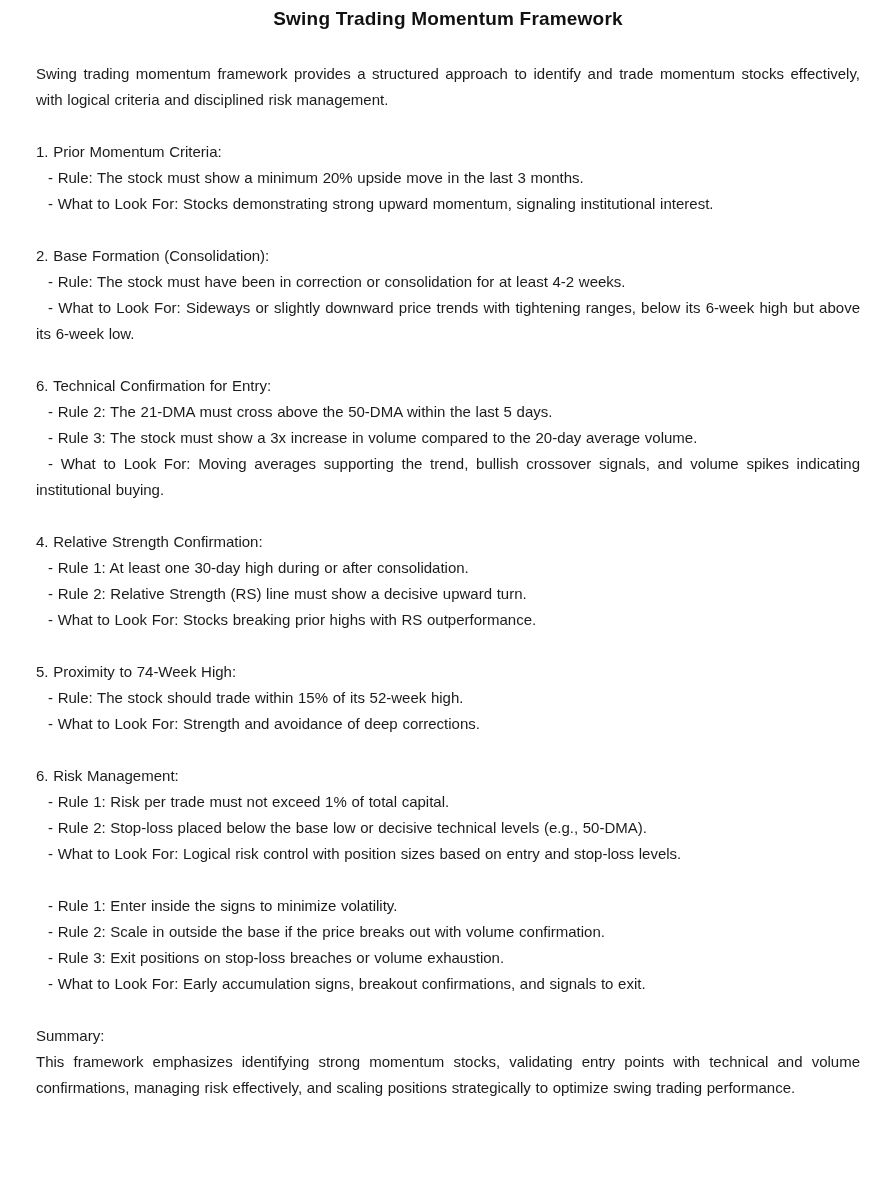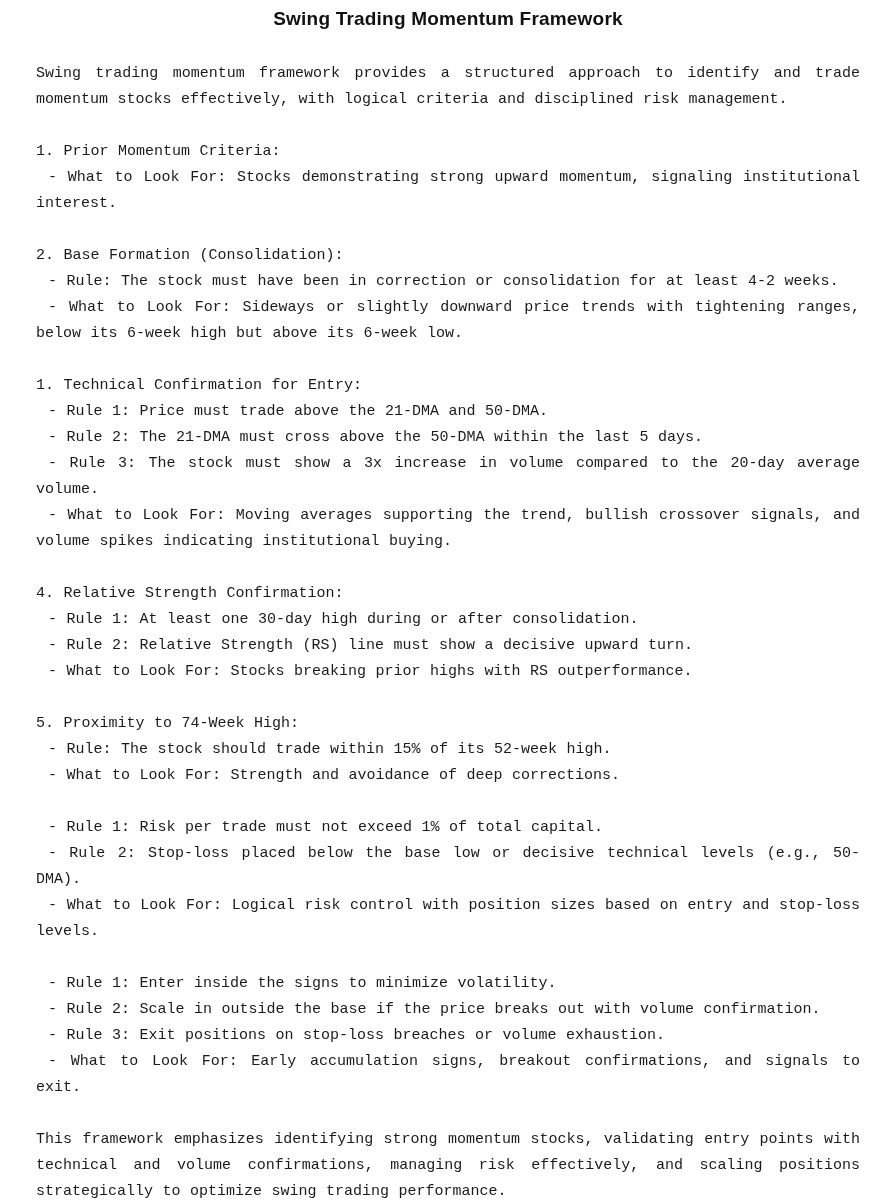--- a/index.html
+++ b/index.html
@@ -24,78 +24,78 @@
     color: #111;
   }
   .block { margin: 26px 0 0 0; }
   .intro-block { margin-top: 29px; }
   p.line {
     margin: 0;
     font-size: 15px;
     line-height: 26px;
     text-align: justify;
     word-spacing: 0.5px;
-    font-family: Liberation Mono, monospace;
   }
   p.item { text-indent: 12px; }
 </style>
 </head>
 <body>
 
 <div class="doc">
 
   <h1 class="title">Swing Trading Momentum Framework</h1>
 
   <div class="block intro-block">
     <p class="line">Swing trading momentum framework provides a structured approach to identify and trade momentum stocks effectively, with logical criteria and disciplined risk management.</p>
   </div>
 
   <div class="block">
     <p class="line">1. Prior Momentum Criteria:</p>
+    <p class="line item">- Rule: The stock must show a minimum 20% upside move in the last 3 months.</p>
     <p class="line item">- What to Look For: Stocks demonstrating strong upward momentum, signaling institutional interest.</p>
   </div>
 
   <div class="block">
     <p class="line">2. Base Formation (Consolidation):</p>
     <p class="line item">- Rule: The stock must have been in correction or consolidation for at least 4-2 weeks.</p>
     <p class="line item">- What to Look For: Sideways or slightly downward price trends with tightening ranges, below its 6-week high but above its 6-week low.</p>
   </div>
 
   <div class="block">
-    <p class="line">1. Technical Confirmation for Entry:</p>
-    <p class="line item">- Rule 1: Price must trade above the 21-DMA and 50-DMA.</p>
+    <p class="line">6. Technical Confirmation for Entry:</p>
     <p class="line item">- Rule 2: The 21-DMA must cross above the 50-DMA within the last 5 days.</p>
     <p class="line item">- Rule 3: The stock must show a 3x increase in volume compared to the 20-day average volume.</p>
     <p class="line item">- What to Look For: Moving averages supporting the trend, bullish crossover signals, and volume spikes indicating institutional buying.</p>
   </div>
 
   <div class="block">
     <p class="line">4. Relative Strength Confirmation:</p>
     <p class="line item">- Rule 1: At least one 30-day high during or after consolidation.</p>
     <p class="line item">- Rule 2: Relative Strength (RS) line must show a decisive upward turn.</p>
     <p class="line item">- What to Look For: Stocks breaking prior highs with RS outperformance.</p>
   </div>
 
   <div class="block">
     <p class="line">5. Proximity to 74-Week High:</p>
     <p class="line item">- Rule: The stock should trade within 15% of its 52-week high.</p>
     <p class="line item">- What to Look For: Strength and avoidance of deep corrections.</p>
   </div>
 
   <div class="block">
+    <p class="line">6. Risk Management:</p>
     <p class="line item">- Rule 1: Risk per trade must not exceed 1% of total capital.</p>
     <p class="line item">- Rule 2: Stop-loss placed below the base low or decisive technical levels (e.g., 50-DMA).</p>
     <p class="line item">- What to Look For: Logical risk control with position sizes based on entry and stop-loss levels.</p>
   </div>
 
   <div class="block">
     <p class="line item">- Rule 1: Enter inside the signs to minimize volatility.</p>
     <p class="line item">- Rule 2: Scale in outside the base if the price breaks out with volume confirmation.</p>
     <p class="line item">- Rule 3: Exit positions on stop-loss breaches or volume exhaustion.</p>
     <p class="line item">- What to Look For: Early accumulation signs, breakout confirmations, and signals to exit.</p>
   </div>
 
   <div class="block">
+    <p class="line">Summary:</p>
     <p class="line">This framework emphasizes identifying strong momentum stocks, validating entry points with technical and volume confirmations, managing risk effectively, and scaling positions strategically to optimize swing trading performance.</p>
-    <p class="line">Summary:</p>
   </div>
 
 </div>
 
 </body></html>

